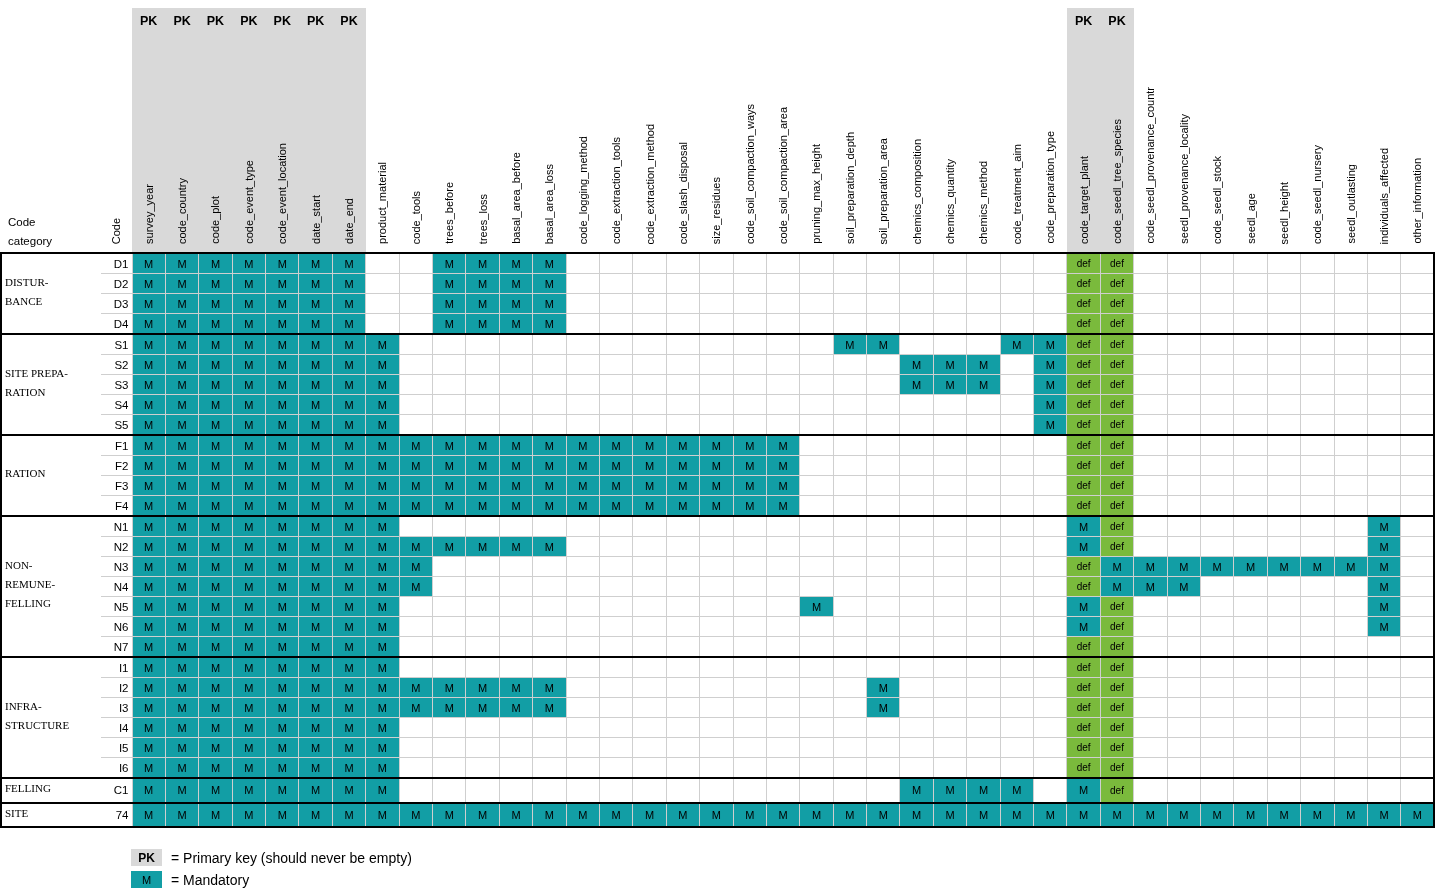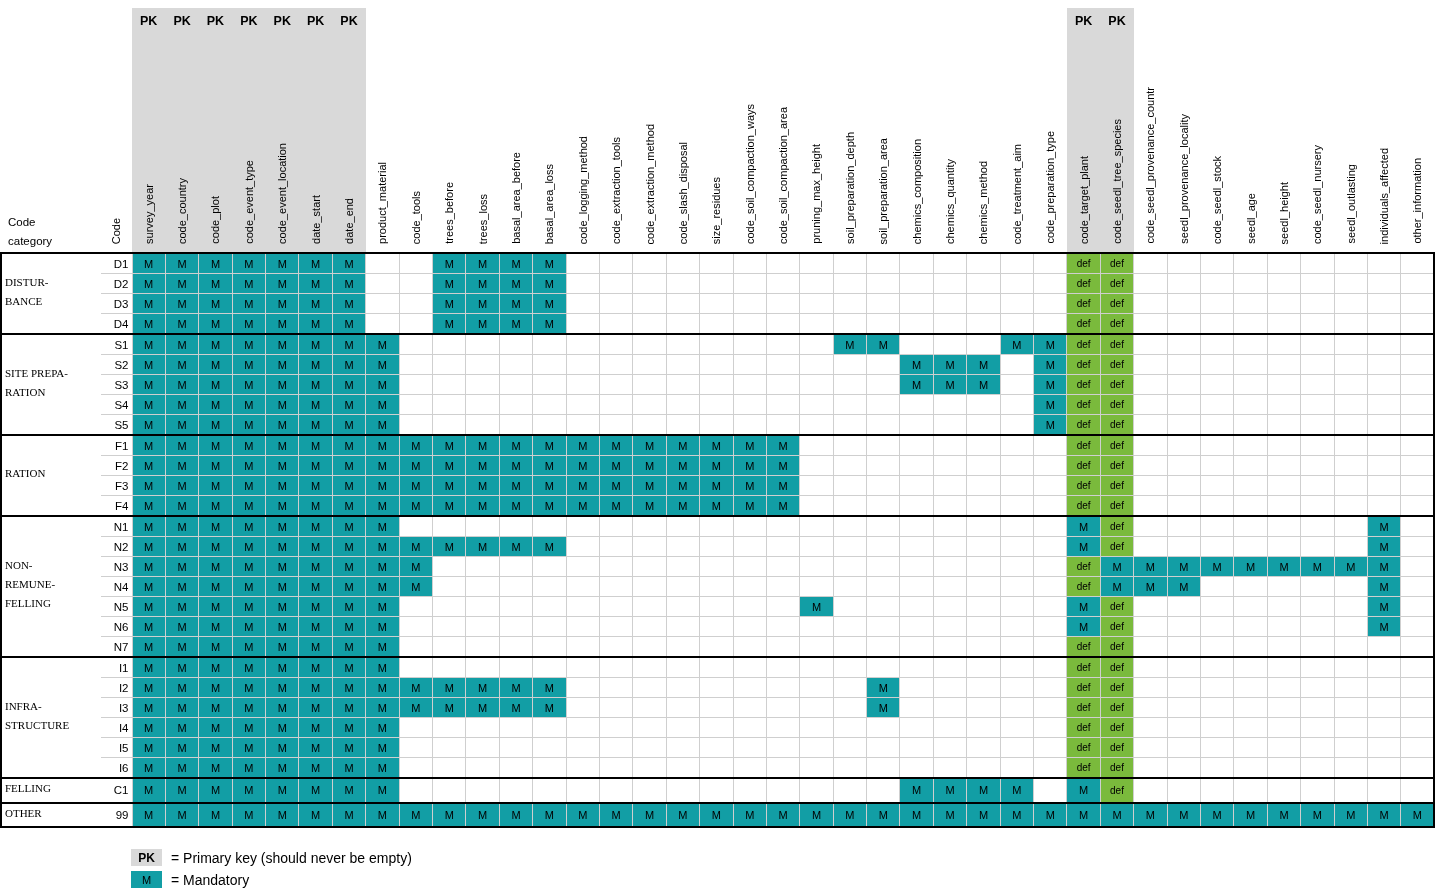--- a/index.html
+++ b/index.html
@@ -1292,22 +1292,22 @@
         <td class="cell c-empty"></td>
         <td class="cell c-empty"></td>
         <td class="cell c-empty"></td>
         <td class="cell c-empty"></td>
         <td class="cell c-empty"></td>
         <td class="cell c-empty"></td>
       </tr>
     </tbody>
     <tbody class="group">
       <tr>
-        <td class="glabel" rowspan="1">OTHER</td>
-        <td class="gcode">99</td>
+        <td class="glabel" rowspan="1">SITE</td>
+        <td class="gcode">74</td>
         <td class="cell c-m">M</td>
         <td class="cell c-m">M</td>
         <td class="cell c-m">M</td>
         <td class="cell c-m">M</td>
         <td class="cell c-m">M</td>
         <td class="cell c-m">M</td>
         <td class="cell c-m">M</td>
         <td class="cell c-m">M</td>
         <td class="cell c-m">M</td>
         <td class="cell c-m">M</td>

